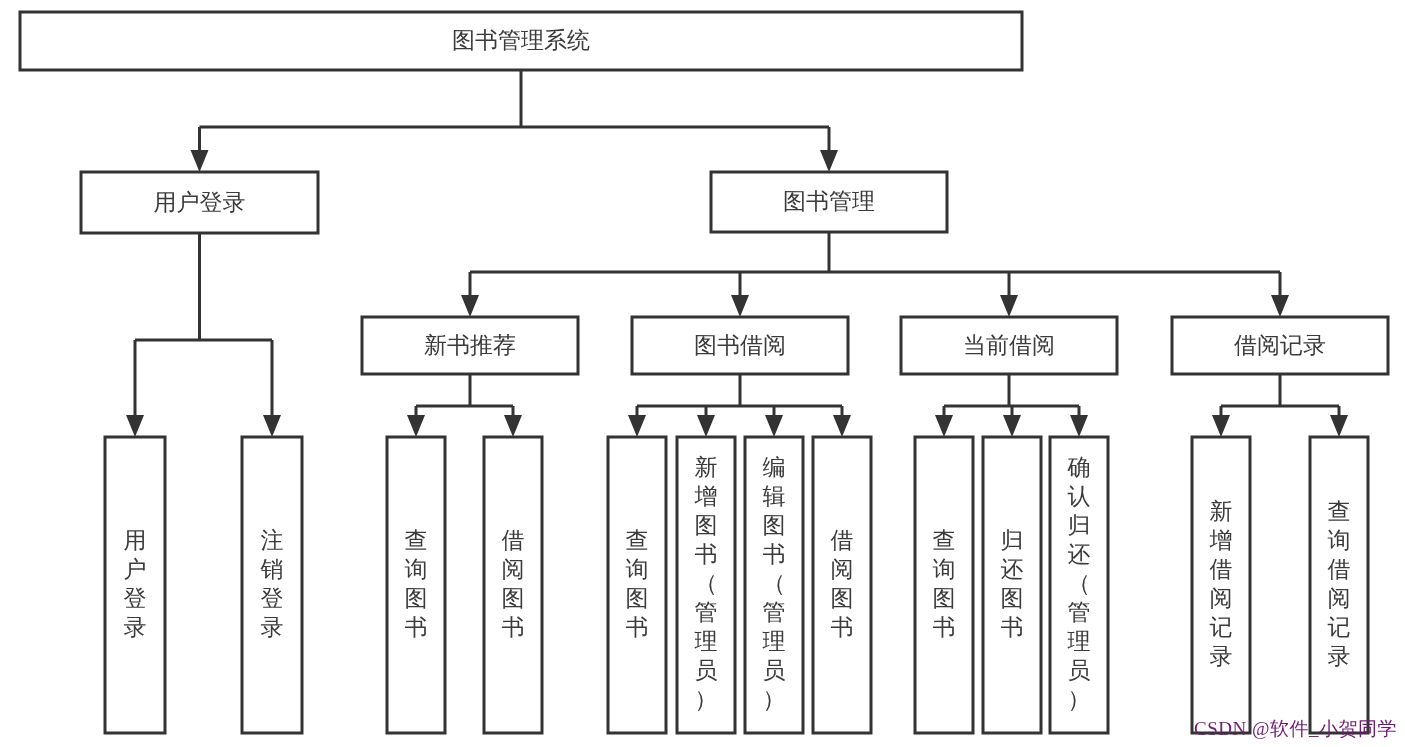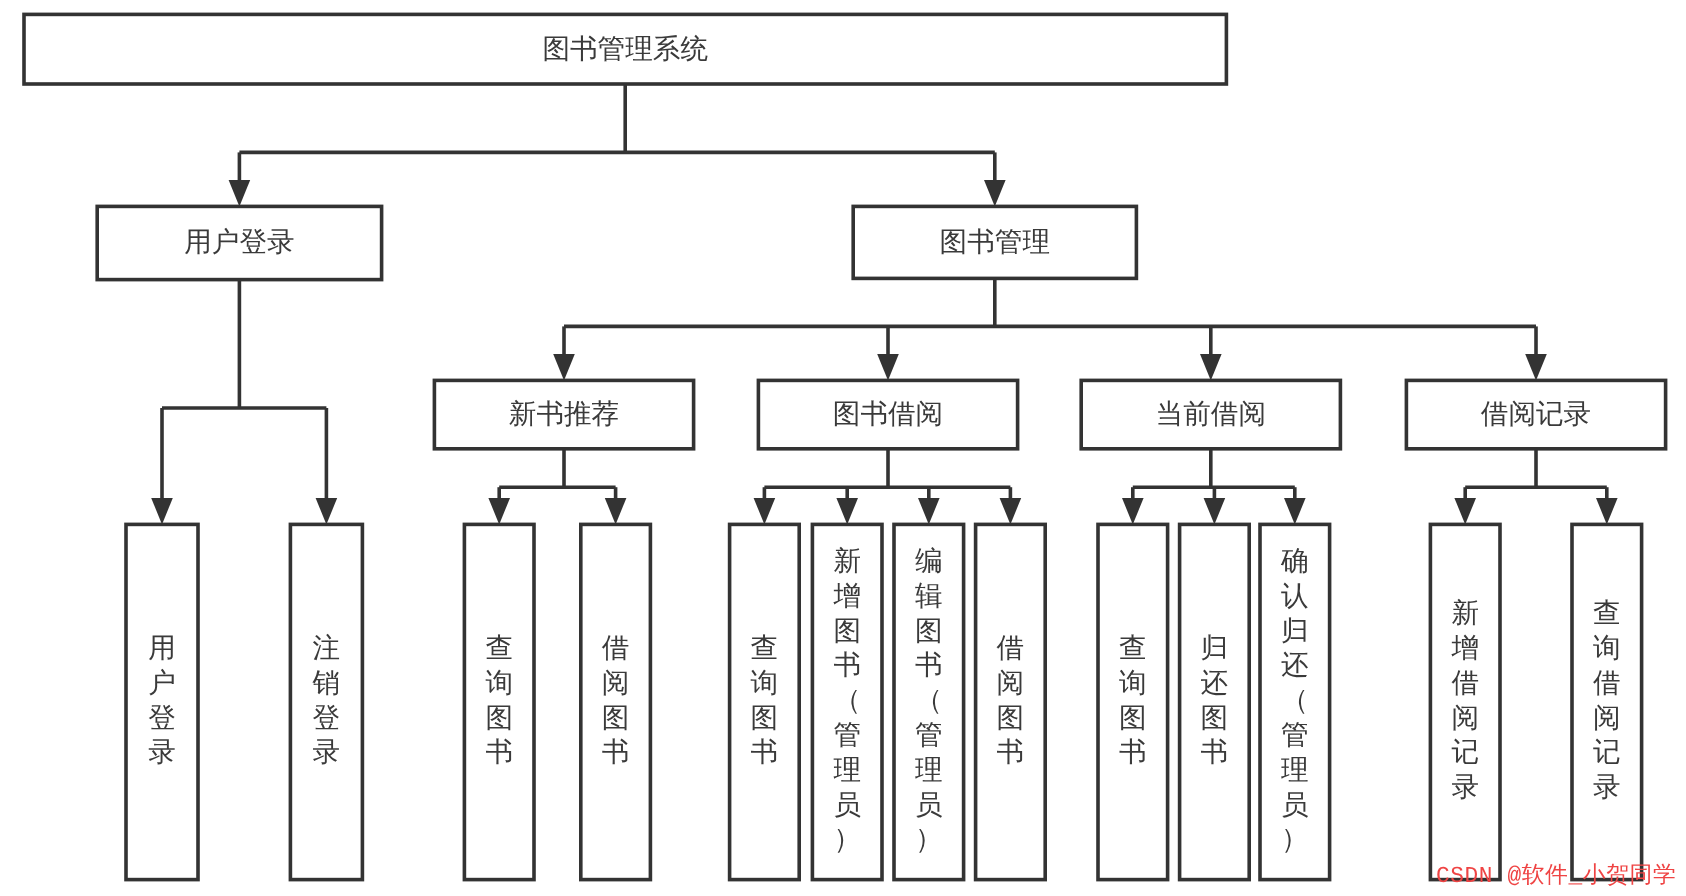--- a/index.html
+++ b/index.html
@@ -51,23 +51,23 @@
   .node-label-v {
     font-family: "Liberation Sans", "DejaVu Sans", sans-serif;
     font-size: 23px;
     fill: #3a3a3a;
     text-anchor: middle;
   }
   .watermark {
     position: absolute;
     right: 8px;
     bottom: 5px;
-    font-family: Liberation Mono, monospace;
+    font-family: Liberation Serif, serif;
     font-size: 19px;
-    color: #ef4444;
+    color: #701a75;
     letter-spacing: 0.5px;
     white-space: nowrap;
     user-select: none;
   }
 </style>
 </head>
 <body>
 
 <div id="diagram-root">
   <svg class="diagram" viewBox="0 0 1405 747" xmlns="http://www.w3.org/2000/svg">

